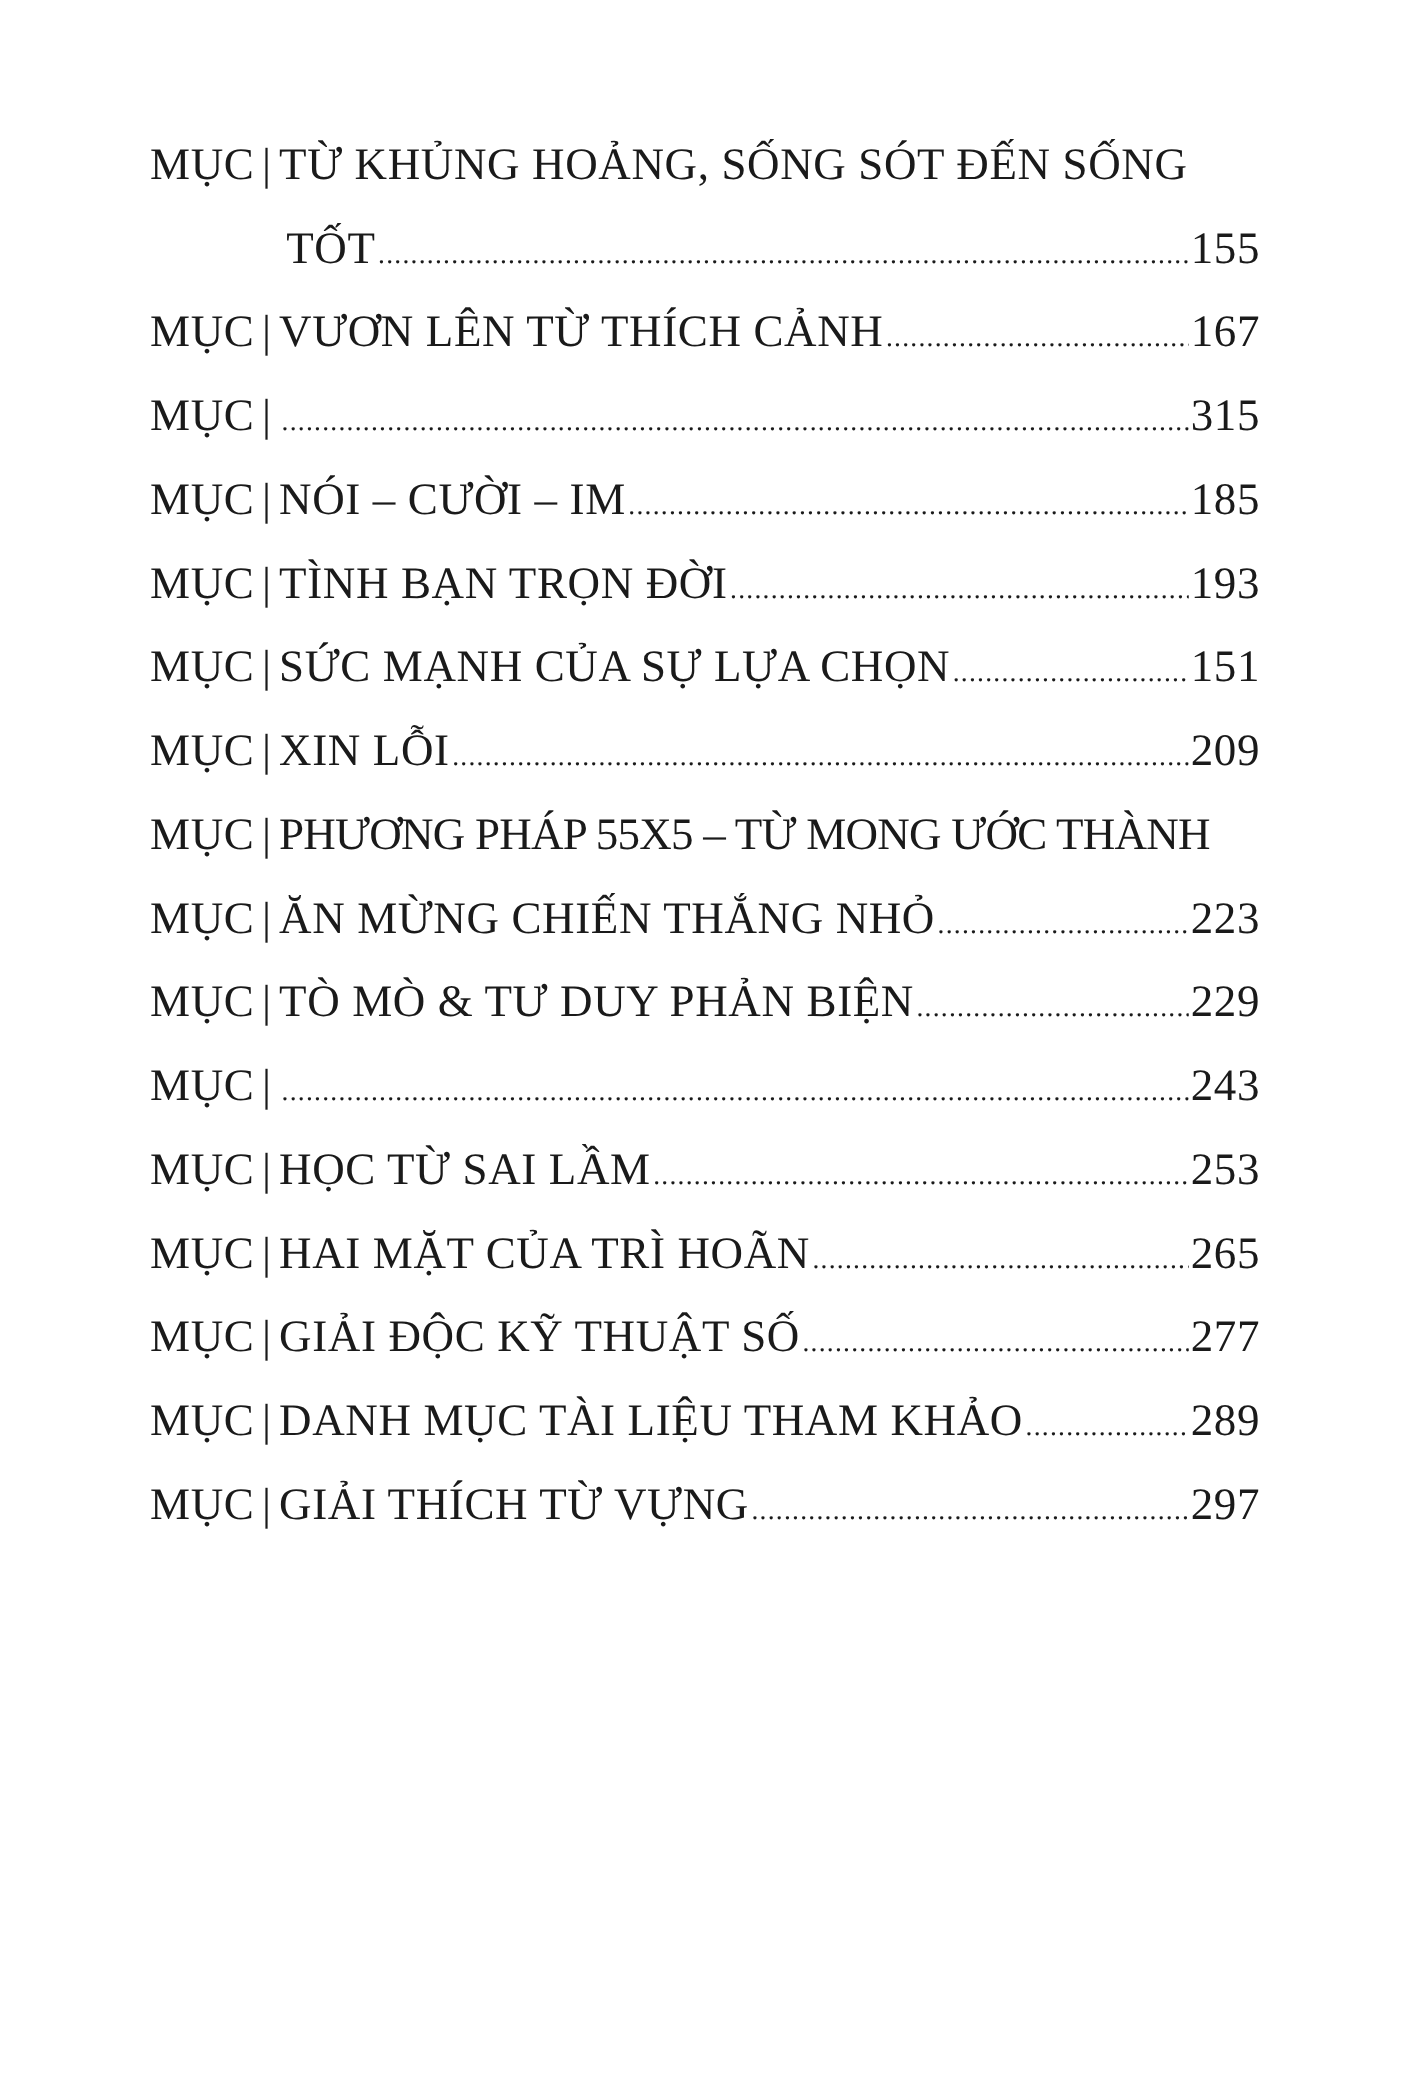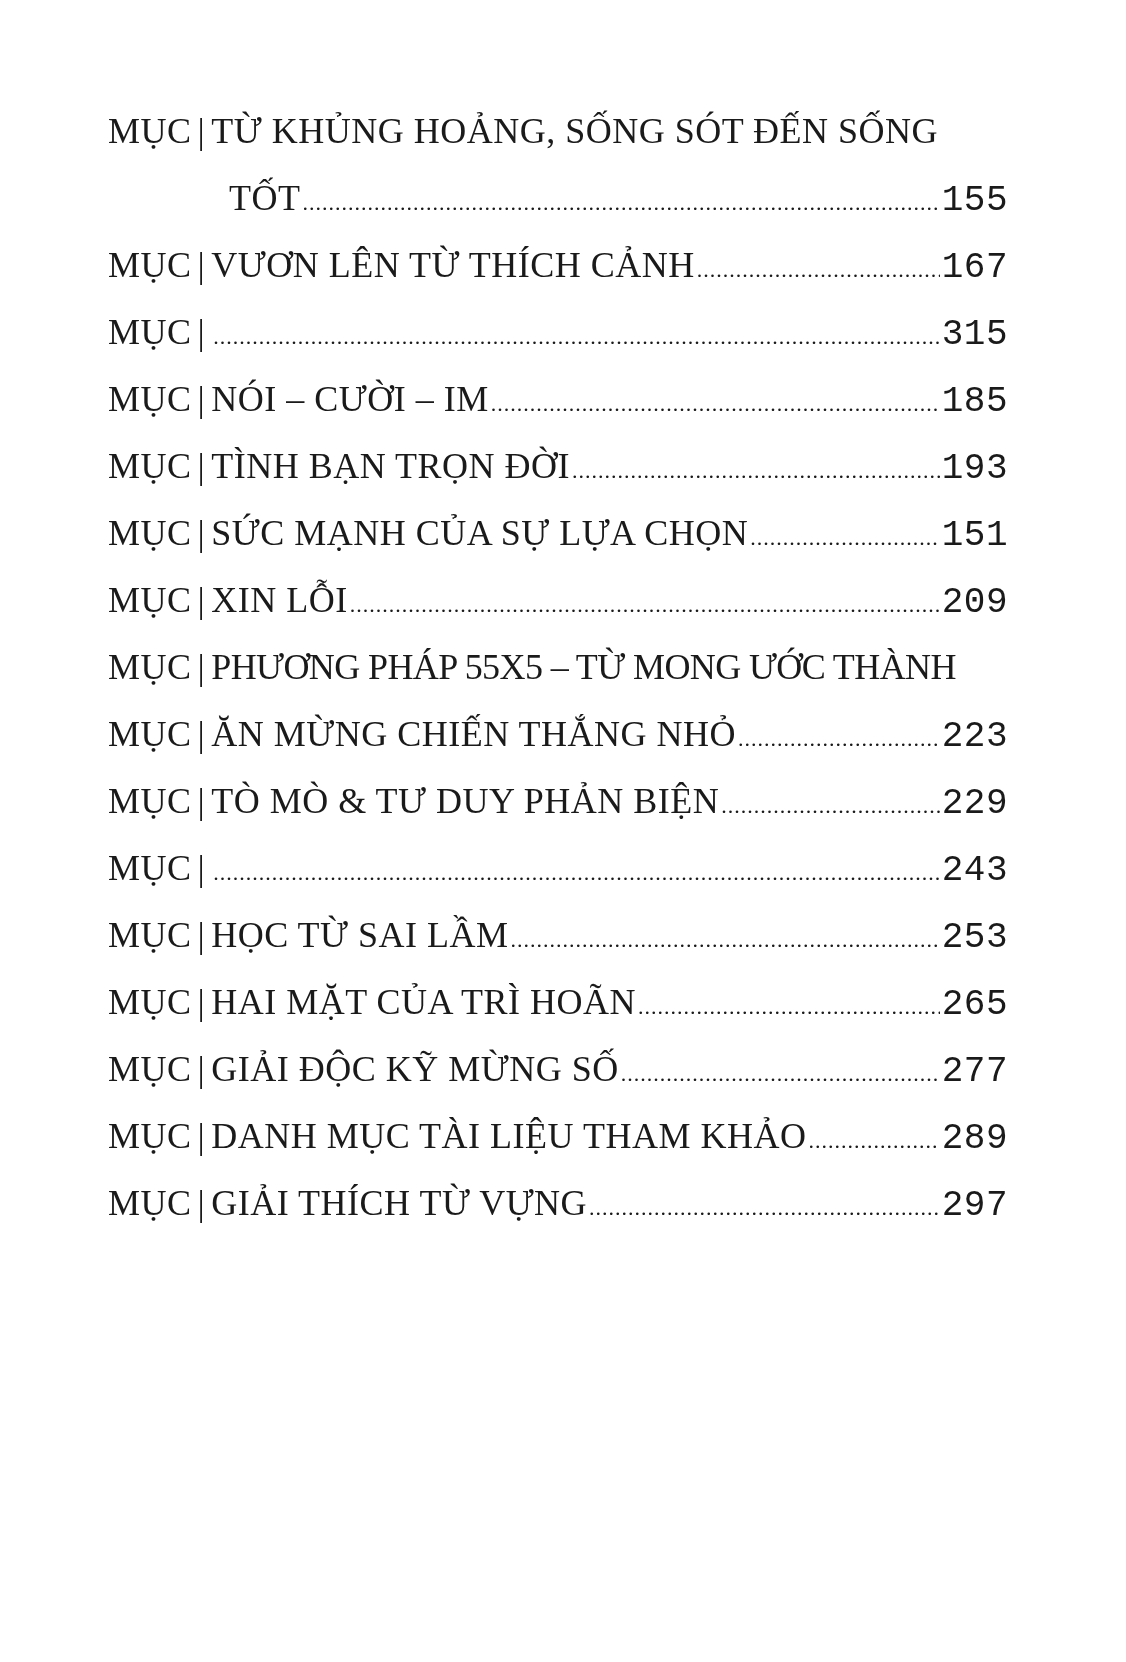--- a/index.html
+++ b/index.html
@@ -2,27 +2,27 @@
 <html><head>
 <meta charset="utf-8">
 <style>
   html, body { margin: 0; padding: 0; background: #ffffff; }
   body { width: 1126px; height: 1662px; position: relative; overflow: hidden;
          font-family: "Liberation Serif", "DejaVu Serif", serif; color: #1a1a1a; }
   .toc { position: absolute; left: 108px; top: 98px; width: 900px; }
   .entry { position: relative; }
   .line { display: flex; align-items: baseline; height: 67px; line-height: 67px;
           font-size: 36px; letter-spacing: 0.5px; white-space: nowrap; }
-  .prefix { flex: 0 0 auto; }
+  .prefix { flex: 0 0 auto; margin-left: 12px; }
   .sep { flex: 0 0 auto; margin: 0 6px 0 6px; }
   .title { flex: 0 0 auto; }
   .indent { padding-left: 121px; }
   .dots { flex: 1 1 auto; overflow: hidden; margin: 0 2px; font-size: 22px; letter-spacing: 1px; }
   .dots::after { content: "........................................................................................................................................................................................................"; }
-  .page { flex: 0 0 auto; text-align: right; font-family: Liberation Mono, monospace; }
+  .page { flex: 0 0 auto; text-align: right; }
 </style>
 </head>
 <body>
 
 <div class="toc">
 
   <div class="entry">
     <div class="line">
       <span class="prefix">MỤC</span>
       <span class="sep">|</span>
@@ -148,21 +148,21 @@
       <span class="title">HAI MẶT CỦA TRÌ HOÃN</span>
       <span class="dots"></span>
       <span class="page">265</span>
     </div>
   </div>
 
   <div class="entry">
     <div class="line">
       <span class="prefix">MỤC</span>
       <span class="sep">|</span>
-      <span class="title">GIẢI ĐỘC KỸ MỪNG SỐ</span>
+      <span class="title">GIẢI ĐỘC KỸ THUẬT SỐ</span>
       <span class="dots"></span>
       <span class="page">277</span>
     </div>
   </div>
 
   <div class="entry">
     <div class="line">
       <span class="prefix">MỤC</span>
       <span class="sep">|</span>
       <span class="title">DANH MỤC TÀI LIỆU THAM KHẢO</span>

